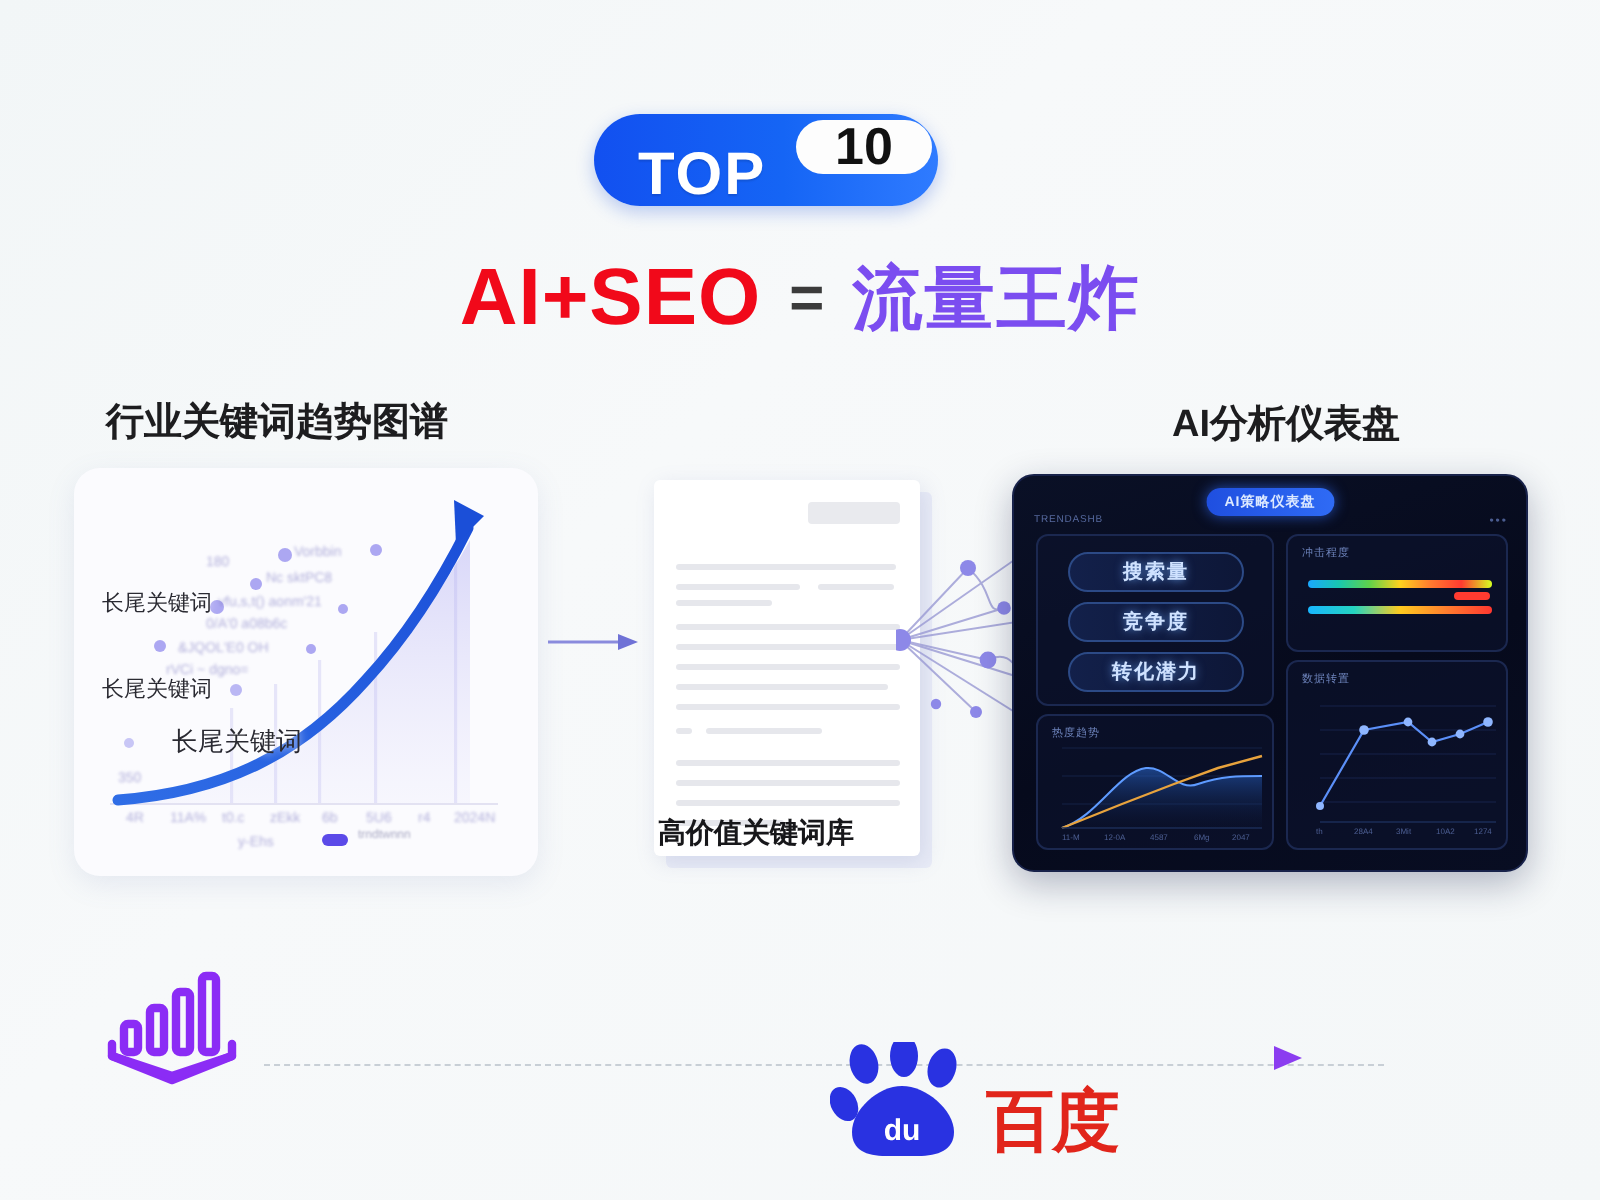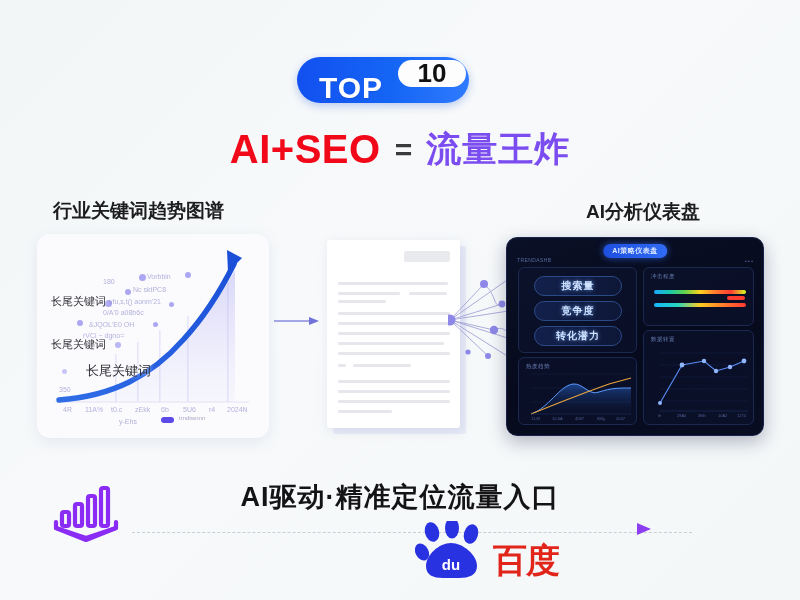--- a/index.html
+++ b/index.html
@@ -257,20 +257,21 @@
     <div class="doc-line" style="top:92px;width:112px;"></div>
     <div class="doc-line" style="top:102px;width:106px;"></div>
     <div class="doc-line" style="top:112px;width:112px;"></div>
     <div class="doc-line" style="top:124px;width:8px;"></div>
     <div class="doc-line" style="top:124px;left:26px;width:58px;"></div>
     <div class="doc-line" style="top:140px;width:112px;"></div>
     <div class="doc-line" style="top:150px;width:112px;"></div>
     <div class="doc-line" style="top:160px;width:112px;"></div>
     <div class="doc-line" style="top:170px;width:54px;"></div>
   </div>
+  <div class="doc-caption">高价值关键词库</div>
 
   <svg class="nodes" viewBox="0 0 84 104">
     <g stroke="#9a9ad4" stroke-width="1" fill="none" opacity=".8">
       <path d="M2,52 L36,16"></path>
         <path d="M2,52 L62,10"></path>
         <path d="M2,52 L54,36"></path>
       <path d="M2,52 L80,40"></path>
         <path d="M2,52 L46,62"></path>
         <path d="M2,52 L66,72"></path>
       <path d="M2,52 L40,88"></path>
@@ -356,21 +357,20 @@
         <line x1="16" y1="80" x2="104" y2="80" stroke="#1b2c57" stroke-width=".7"></line>
       </svg>
       <div class="mini-axis" style="top:82px;left:14px;">th</div>
       <div class="mini-axis" style="top:82px;left:33px;">28A4</div>
       <div class="mini-axis" style="top:82px;left:54px;">3Mit</div>
       <div class="mini-axis" style="top:82px;left:74px;">10A2</div>
       <div class="mini-axis" style="top:82px;left:93px;">1274</div>
     </div>
   </div>
 
-  <div class="tagline">AI驱动·精准定位流量入口</div>
   <div class="dash-rule"></div>
 
   <svg class="funnel-icon" viewBox="0 0 76 62">
     <g fill="none" stroke="#8b2cf5" stroke-width="4.2" stroke-linejoin="round" stroke-linecap="round">
       <rect x="14" y="30" width="7" height="14" rx="2"></rect>
       <rect x="27" y="22" width="7" height="22" rx="2"></rect>
       <rect x="40" y="14" width="7" height="30" rx="2"></rect>
       <rect x="53" y="6" width="7" height="38" rx="2"></rect>
       <path d="M8,40 L8,46 L38,58 L68,46 L68,40"></path>
       <path d="M8,46 L38,56 L68,46"></path>

